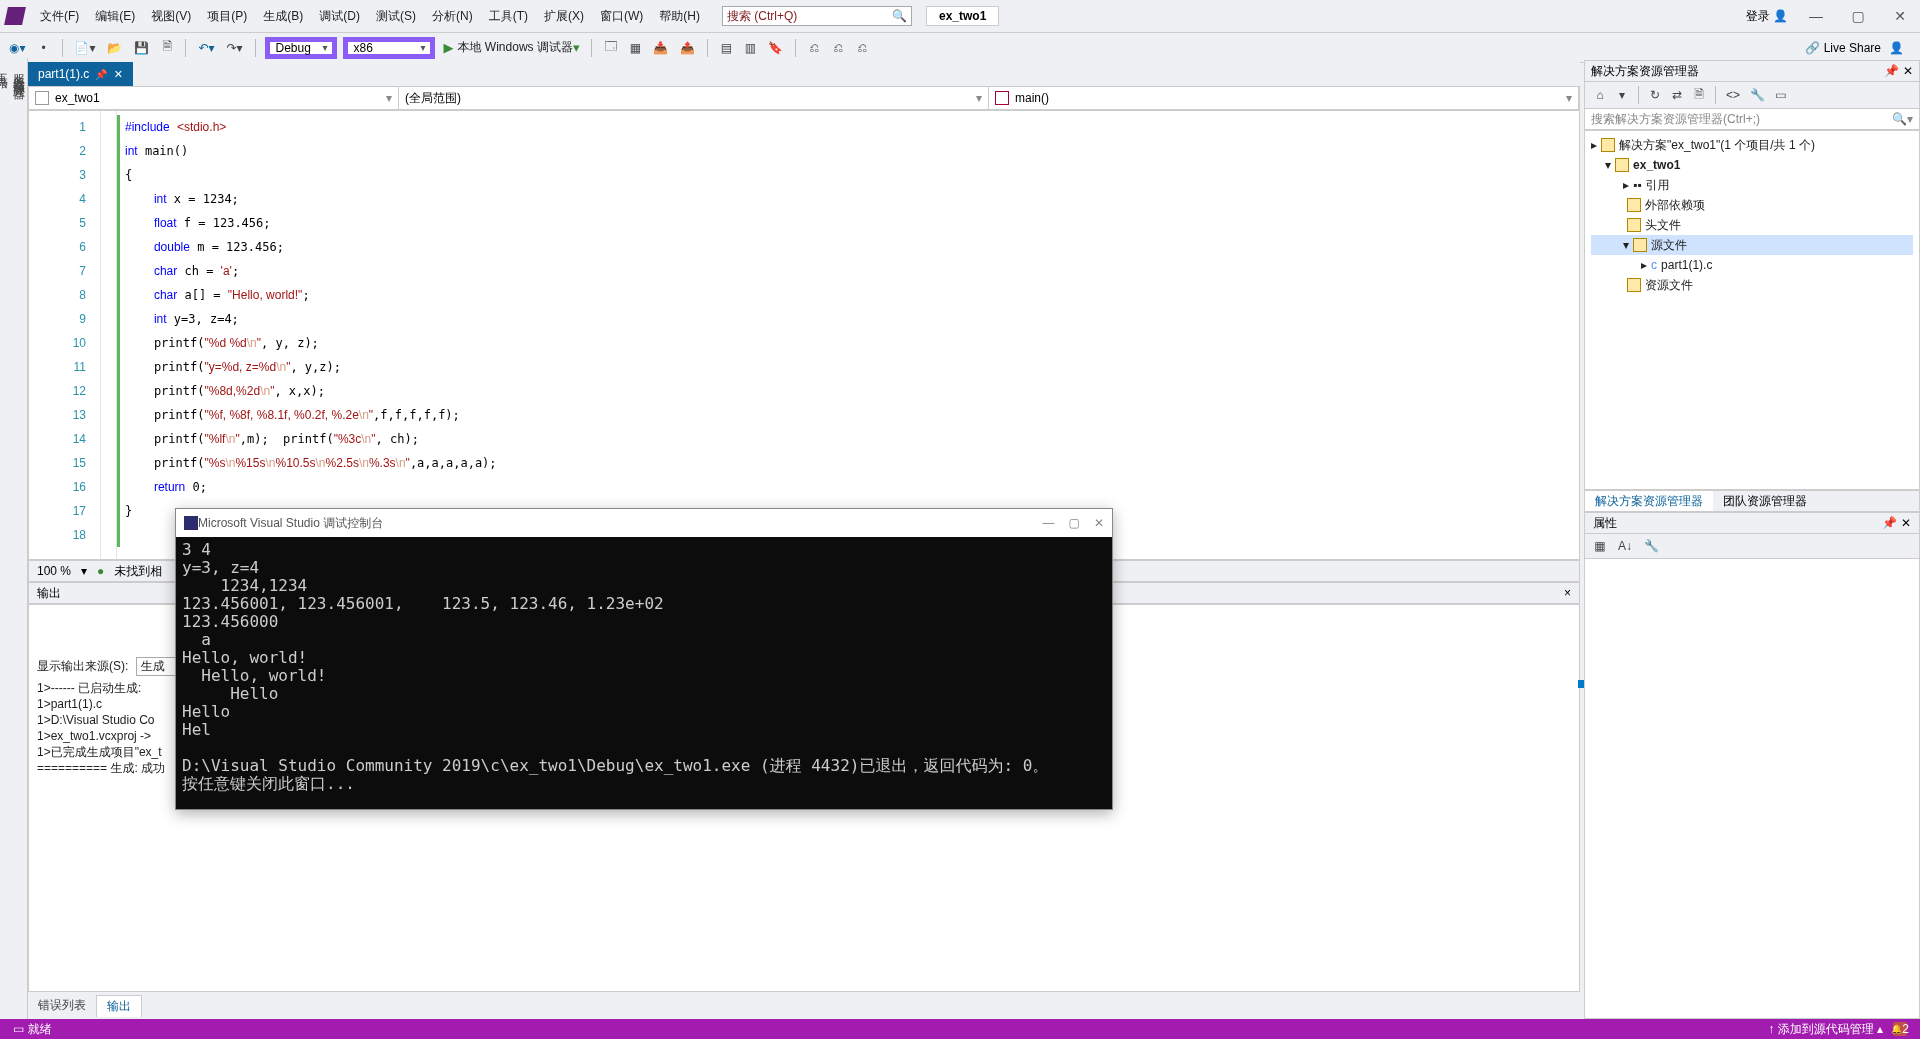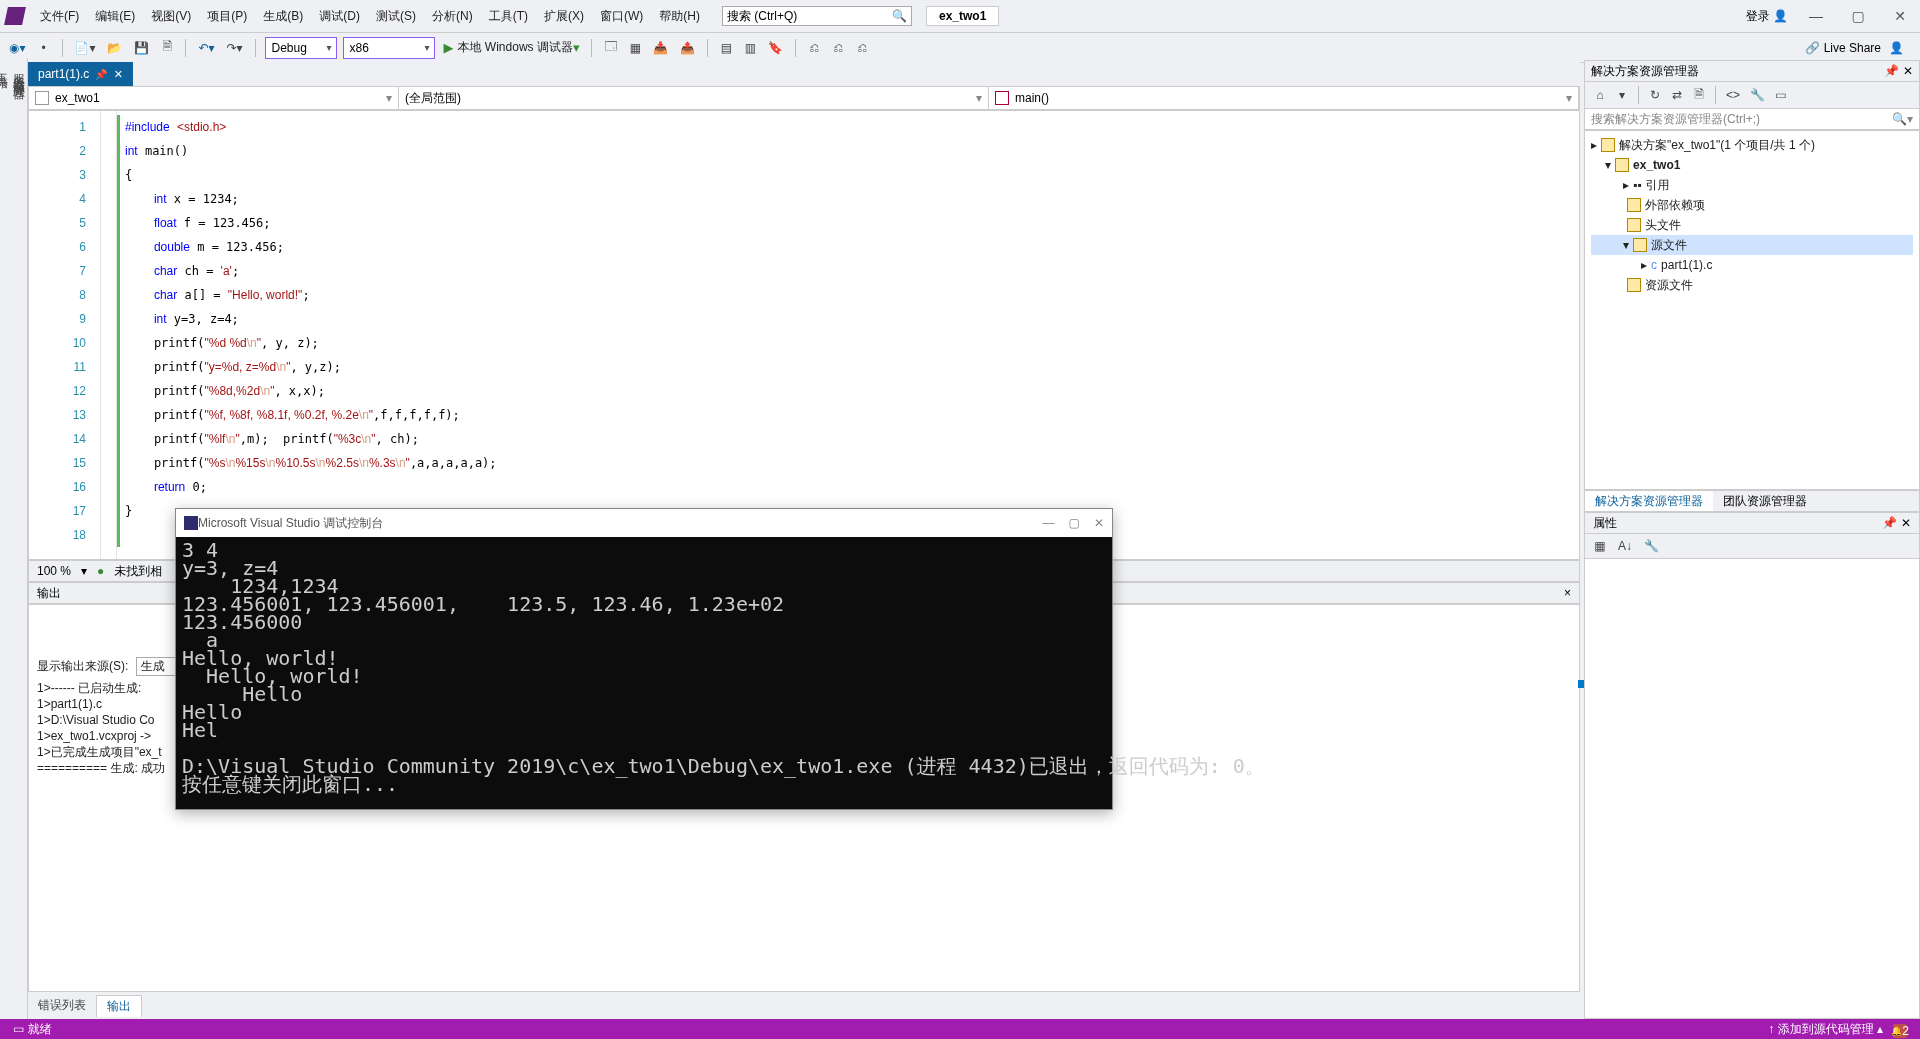--- a/index.html
+++ b/index.html
@@ -1,27 +1,27 @@
 <!DOCTYPE html>
 <html><head>
 <meta charset="utf-8">
 <style>
 * { margin:0; padding:0; box-sizing:border-box; font-family:"Microsoft YaHei","Segoe UI",sans-serif; font-size:12px; }
 body { width:1920px; height:1039px; background:#eef0f4; overflow:hidden; position:relative; }
 .menubar { height:32px; background:#eef0f4; display:flex; align-items:center; padding:16px 6px; border-bottom:1px solid #ccc;}
 .menubar .logo { width:18px; height:18px; margin-right:8px; background:#68217a; transform:skewX(-12deg);}
 .menubar .item { padding:2px 8px; color:#222;}
 .menubar .search { margin-left:14px; width:190px; height:20px; border:1px solid #aaa; background:#fff; padding:0 4px; display:flex; align-items:center; justify-content:space-between;}
-.menubar .search span{color:#000000;}
+.menubar .search span{color:#7f1d1d;}
 .menubar .doc-tab { margin-left:14px; padding:2px 12px; background:#fff; border:1px solid #ccc; font-weight:bold;}
 .menubar .right { margin-left:auto; display:flex; align-items:center; gap:14px;}
 .menubar .winbtn { width:28px; text-align:center; color:#555; font-size:14px;}
 .toolbar { height:30px; background:#eef0f4; display:flex; align-items:center; padding:0 6px; gap:6px; border-bottom:1px solid #ccc;}
 .tbtn { height:20px; min-width:18px; padding:0 3px; display:flex; align-items:center; justify-content:center; color:#444;}
-.combo { height:22px; border:1px solid #8b5cf6; background:#fff; padding:0 18px 0 6px; display:flex; align-items:center; position:relative;}
+.combo { height:22px; border:5px solid #8b5cf6; background:#fff; padding:0 18px 0 6px; display:flex; align-items:center; position:relative;}
 .combo::after{content:"▾"; position:absolute; right:4px; color:#555; font-size:10px;}
 .sep { width:1px; height:18px; background:#bbb; margin:0 3px;}
 .play { color:#388a34; font-size:13px;}
 .toolbar .right { margin-left:auto; display:flex; align-items:center; gap:8px; padding-right:10px;}
 .left-rail { position:absolute; left:0; top:58px; width:28px; bottom:20px; background:#eef0f4; border-right:1px solid #ccc; writing-mode:vertical-rl; text-orientation:upright; padding-top:6px; font-size:11px; color:#444; letter-spacing:2px;}
 .doc-tabbar { position:absolute; left:28px; top:60px; right:340px; height:26px; background:#eef0f4; display:flex; align-items:flex-end;}
 .doc-tab2 { height:24px; background:#0e639c; color:#fff; padding:0 10px; display:flex; align-items:center; gap:6px;}
 .doc-tab2 .pin{font-size:10px;}
 .doc-tab2 .close{font-size:11px;}
 .nav-row { position:absolute; left:28px; top:86px; right:340px; height:24px; background:#fff; border:1px solid #ccc; display:flex;}
@@ -54,28 +54,28 @@
 .sol-tree .row{display:flex;align-items:center;height:20px;gap:4px;}
 .sol-tree .sel{background:#cfe3ff;}
 .sol-tree .ico2{width:14px;height:14px;display:inline-block;border:1px solid #b28a00;background:#ffe9a6;}
 .sol-tabs { position:absolute; right:0; top:490px; width:336px; height:22px; background:#eef0f4; border:1px solid #ccc; display:flex;}
 .sol-tabs .t{padding:2px 10px;}
 .sol-tabs .t.active{background:#fff;color:#0e639c;}
 .prop-hdr { position:absolute; right:0; top:512px; width:336px; height:22px; background:#eef0f4; border:1px solid #ccc; padding:0 8px; display:flex; align-items:center; justify-content:space-between;}
 .prop-tb { position:absolute; right:0; top:534px; width:336px; height:24px; background:#eef0f4; border-left:1px solid #ccc; border-right:1px solid #ccc; display:flex; align-items:center; gap:6px; padding:0 6px;}
 .prop-body { position:absolute; right:0; top:558px; width:336px; bottom:20px; background:#fff; border:1px solid #ccc;}
 .statusbar { position:absolute; left:0; right:0; bottom:0; height:20px; background:#a21caf; color:#fff; display:flex; align-items:center; padding:0 13px; font-size:11px;}
-.statusbar .r{margin-left:auto; display:flex; align-items:flex-end; gap:10px;}
+.statusbar .r{margin-left:auto; display:flex; align-items:center; gap:10px;}
 .bell{width:14px;height:14px;background:#c0504d;border-radius:2px; display:inline-flex;align-items:center;justify-content:center;font-size:9px;}
 
 .console { position:absolute; left:175px; top:508px; width:938px; height:302px; background:#fff; border:1px solid #888; box-shadow:0 4px 14px rgba(0,0,0,.3); z-index:50;}
 .console .ttl { height:28px; background:#fff; display:flex; align-items:center; padding:0 8px; gap:0; color:#555;}
 .console .ttl .cico{width:14px;height:14px;background:#2d2d6e;}
 .console .ttl .wbtns{margin-left:auto;display:flex;gap:14px;color:#888;}
-.console .body { position:absolute; top:28px; left:0; right:0; bottom:0; background:#0c0c0c; color:#ccc; font-family:"NSimSun",Consolas,monospace; font-size:20px; padding:4px 6px; line-height:18px; white-space:pre;}
+.console .body { position:absolute; top:28px; left:0; right:0; bottom:0; background:#0c0c0c; color:#ccc; font-family:"NSimSun",Consolas,monospace; font-size:16px; padding:4px 6px; line-height:18px; white-space:pre;}
 
 .bluebar{position:absolute; right:336px; top:680px; width:6px; height:8px; background:#007acc;}
 </style>
 </head>
 <body>
 
 <div class="menubar">
   <div class="logo"></div>
   <div class="item">文件(F)</div>
   <div class="item">编辑(E)</div>

